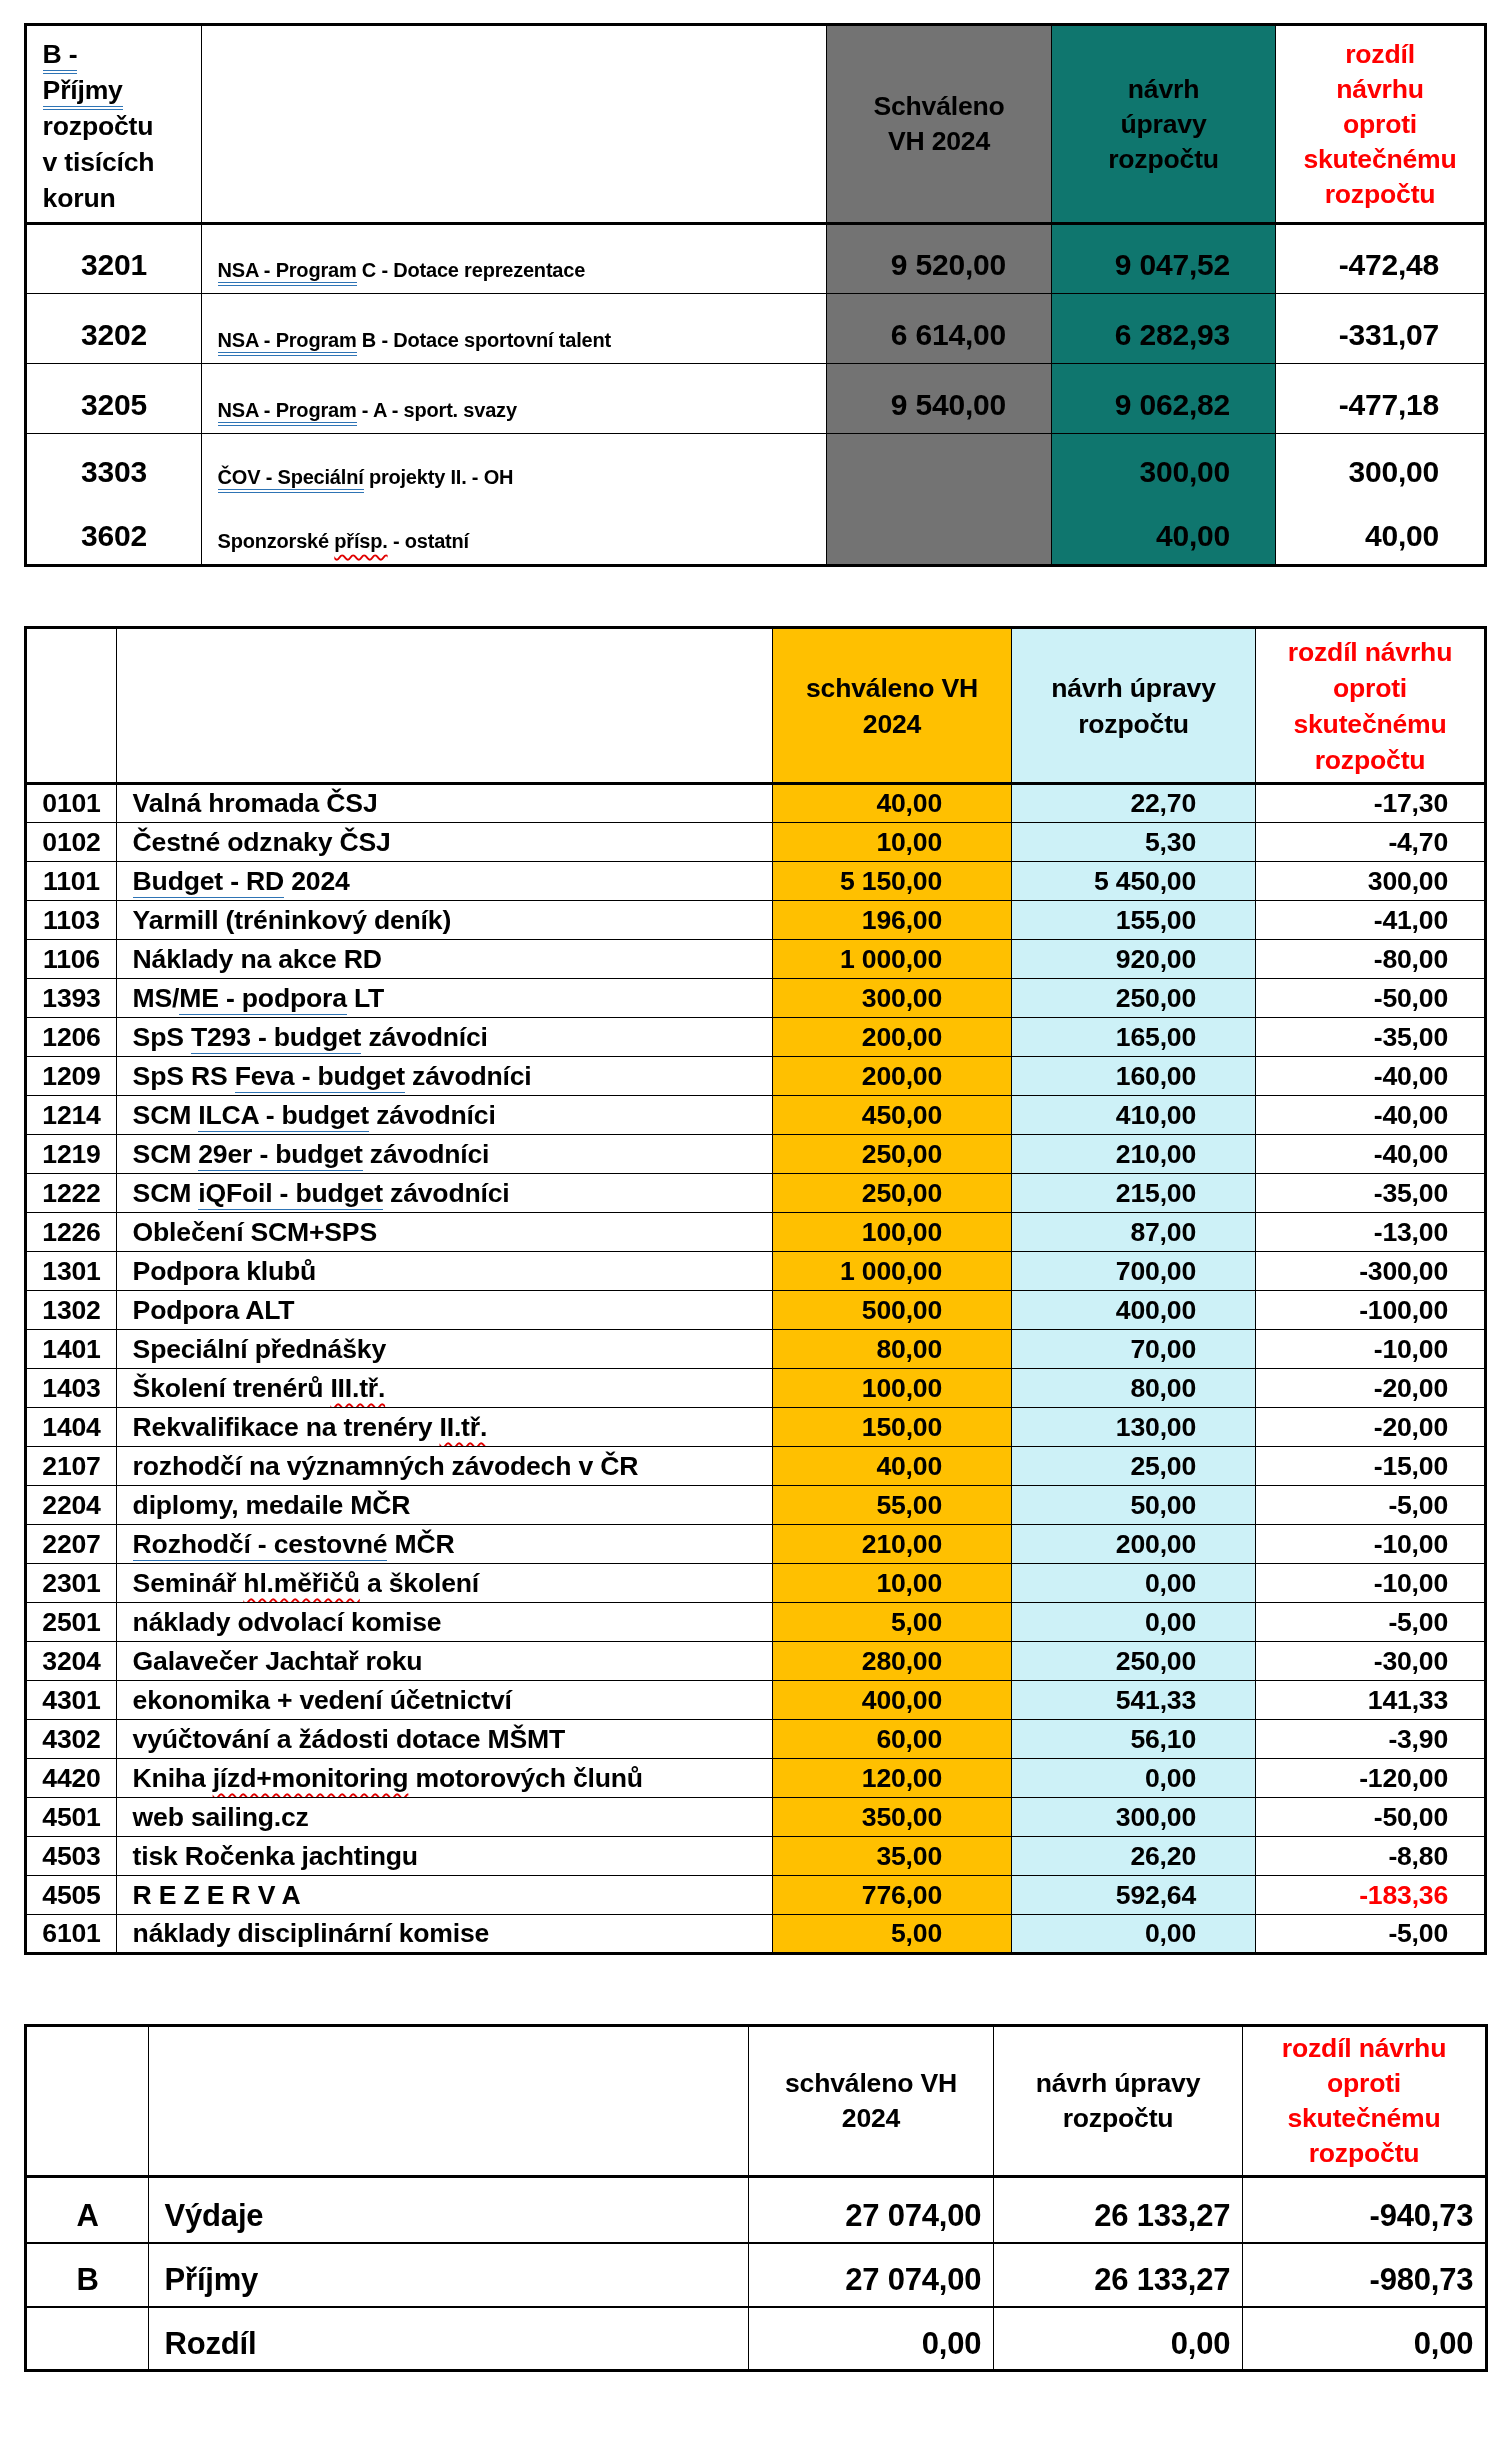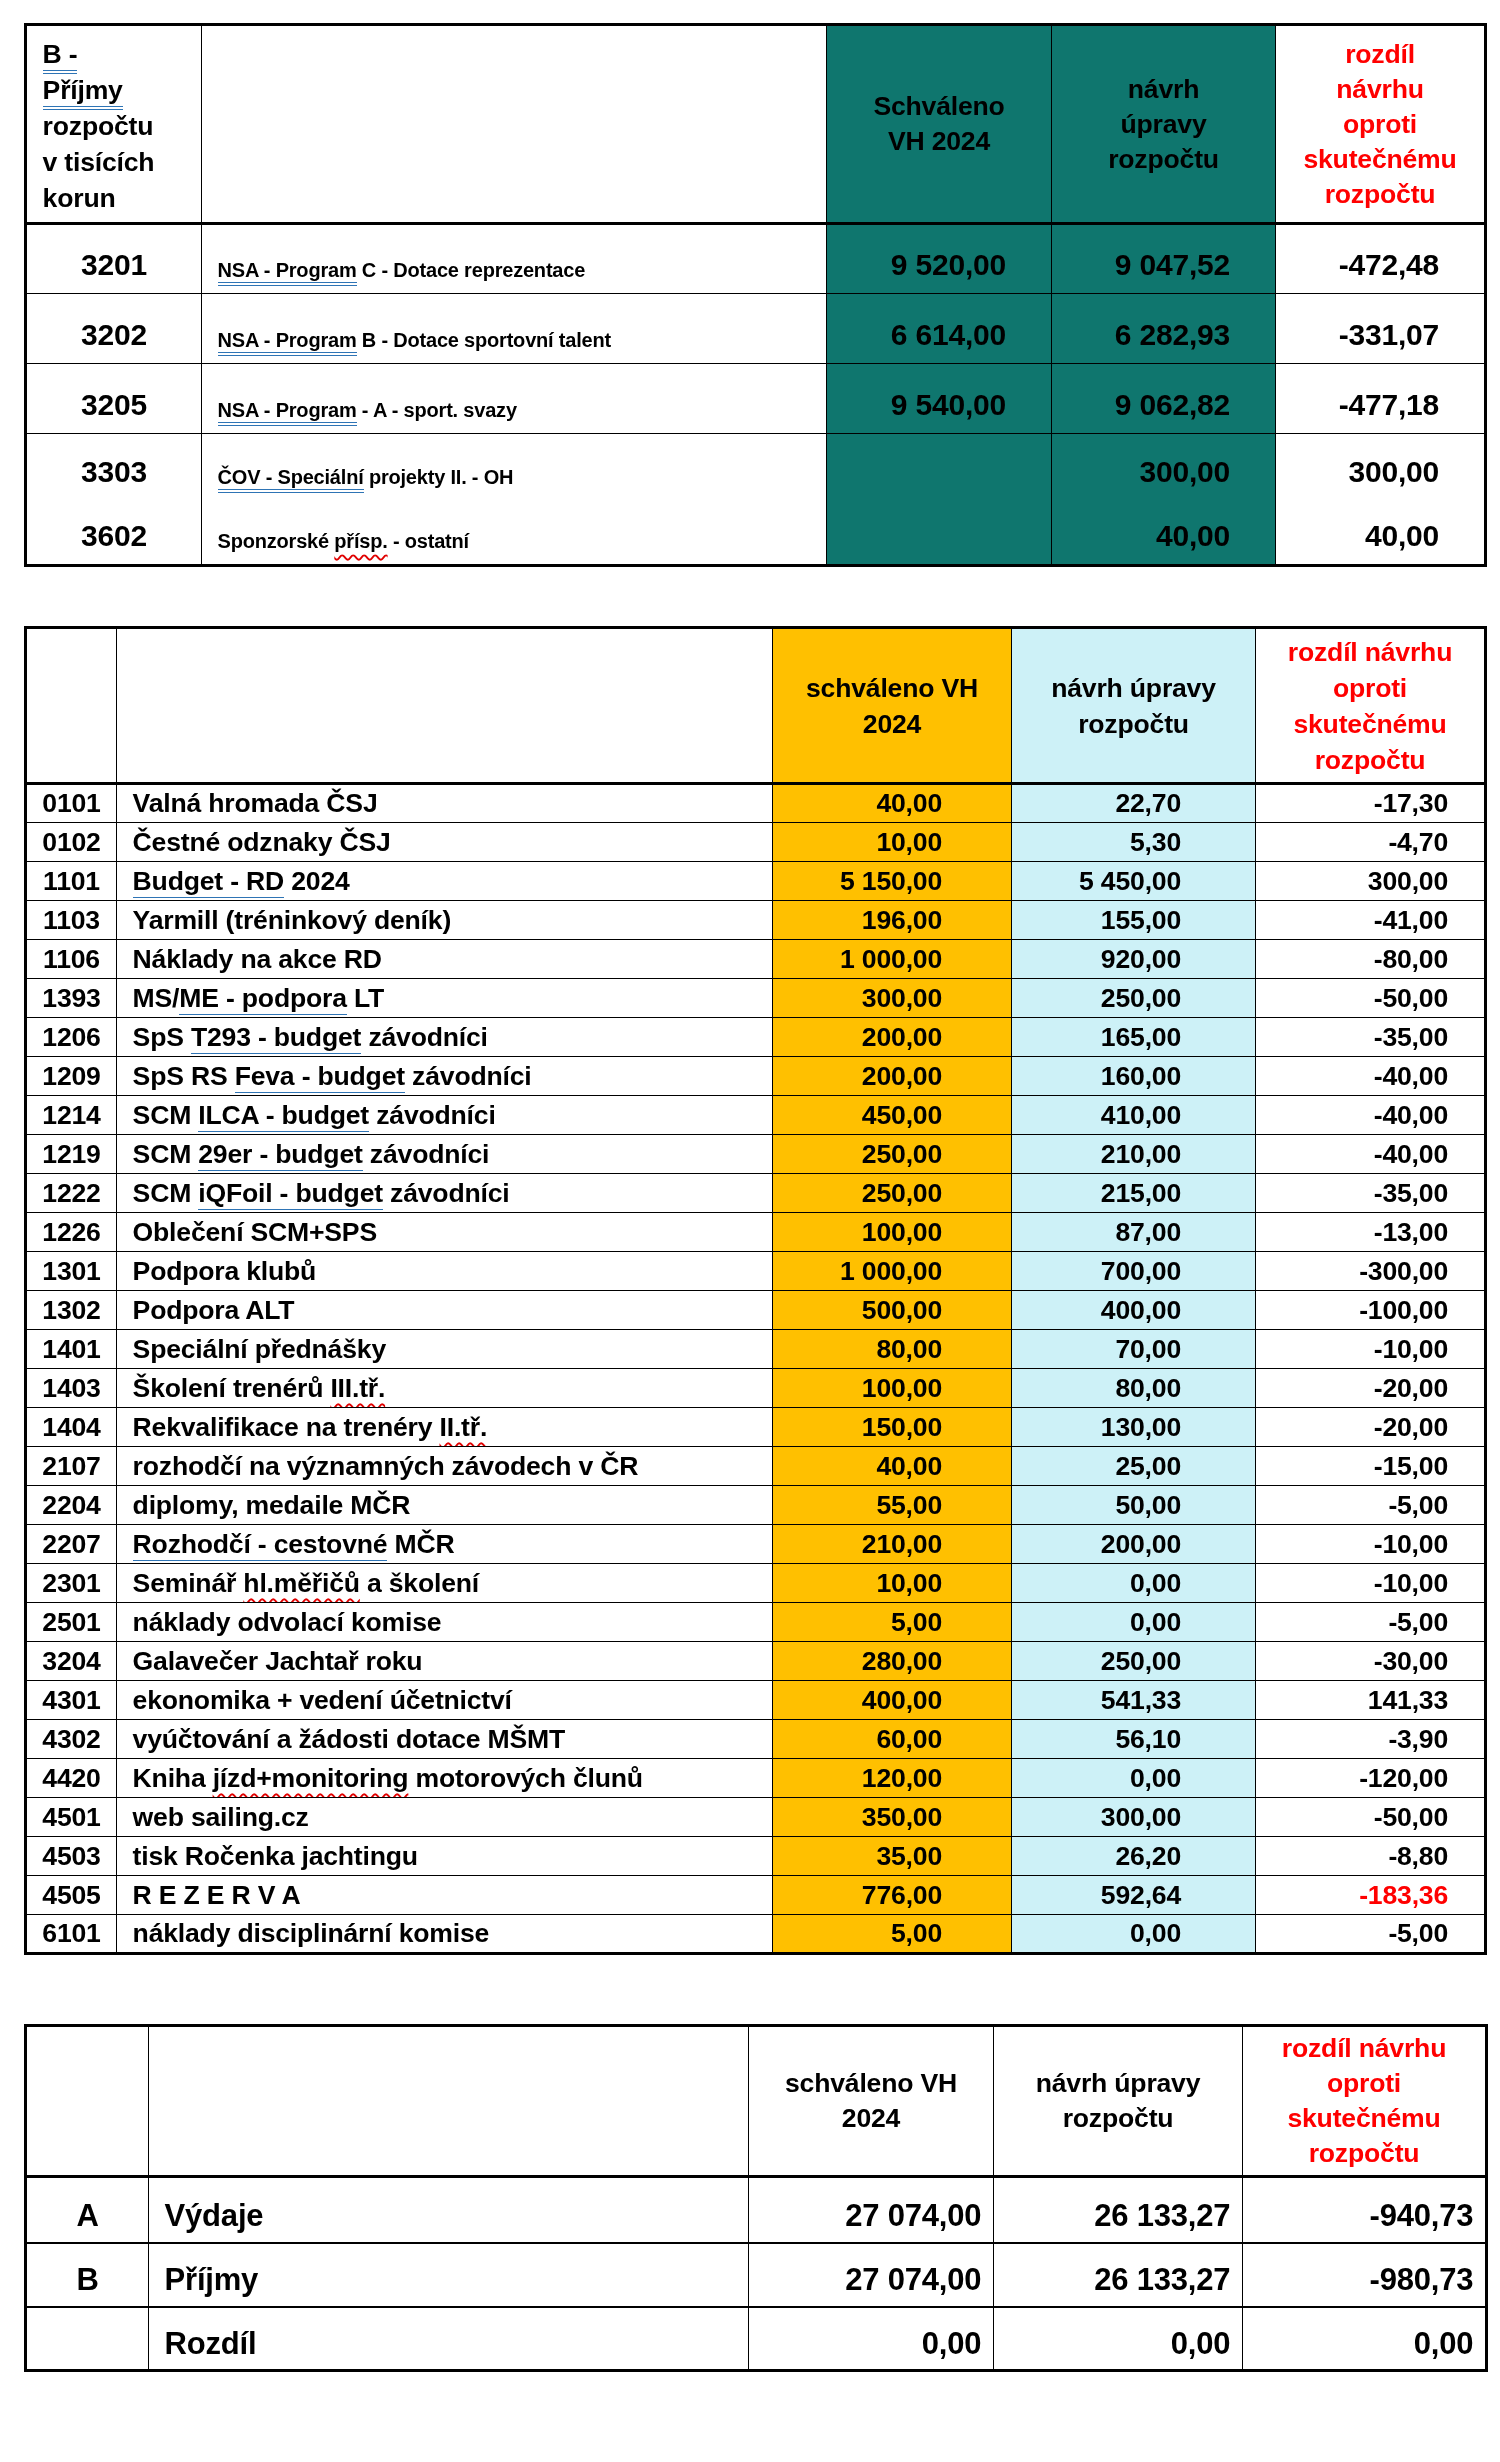--- a/index.html
+++ b/index.html
@@ -16,32 +16,32 @@
   .u-spell{text-decoration:underline wavy #E00000 2.3px;text-underline-offset:5.5px;}
   
   .t1{margin-top:23.4px;}
   .t1 thead tr{height:199px;}
   .t1 tbody tr{height:70px;}
   .t1 tbody tr.mtop,.t1 tbody tr.mbot{height:66px;}
   .t1 tbody td{vertical-align:bottom;padding-bottom:11px;}
   .t1 .label{font-size:20px;}
   .t1 .code,.t1 .num{font-size:30px;}
   .t1 .num{padding-right:45px;}
-  .t1 .col-a{background:#0f766e;}
+  .t1 .col-a{background:#737373;}
   .t1 .col-p{background:#0f766e;}
   .t1 tr.mtop td{border-bottom:hidden;}
   .t1 tr.mbot td{border-top:hidden;}
   
   .t2{margin-top:59px;}
   .t2 thead tr{height:156px;}
   .t2 thead th{line-height:36px;}
   .t2 tbody tr{height:39px;}
   .t2 tbody td{vertical-align:middle;font-size:26.6px;}
   .t2 .num.col-a{padding-right:69px;}
-  .t2 .num.col-p{padding-right:74px;}
+  .t2 .num.col-p{padding-right:59px;}
   .t2 .num.col-d{padding-right:36px;}
   .t2 .col-a{background:#FFC000;}
   .t2 .col-p{background:#CDF1F7;}
   
   .t3{margin-top:69px;}
   .t3 thead tr{height:151px;}
   .t3 tbody tr{height:64px;}
   .t3 tbody tr:first-child{height:66px;}
   .t3 tbody td{vertical-align:bottom;padding-bottom:7.8px;font-size:31px;}
   .t3 .num{padding-right:11.7px;}

